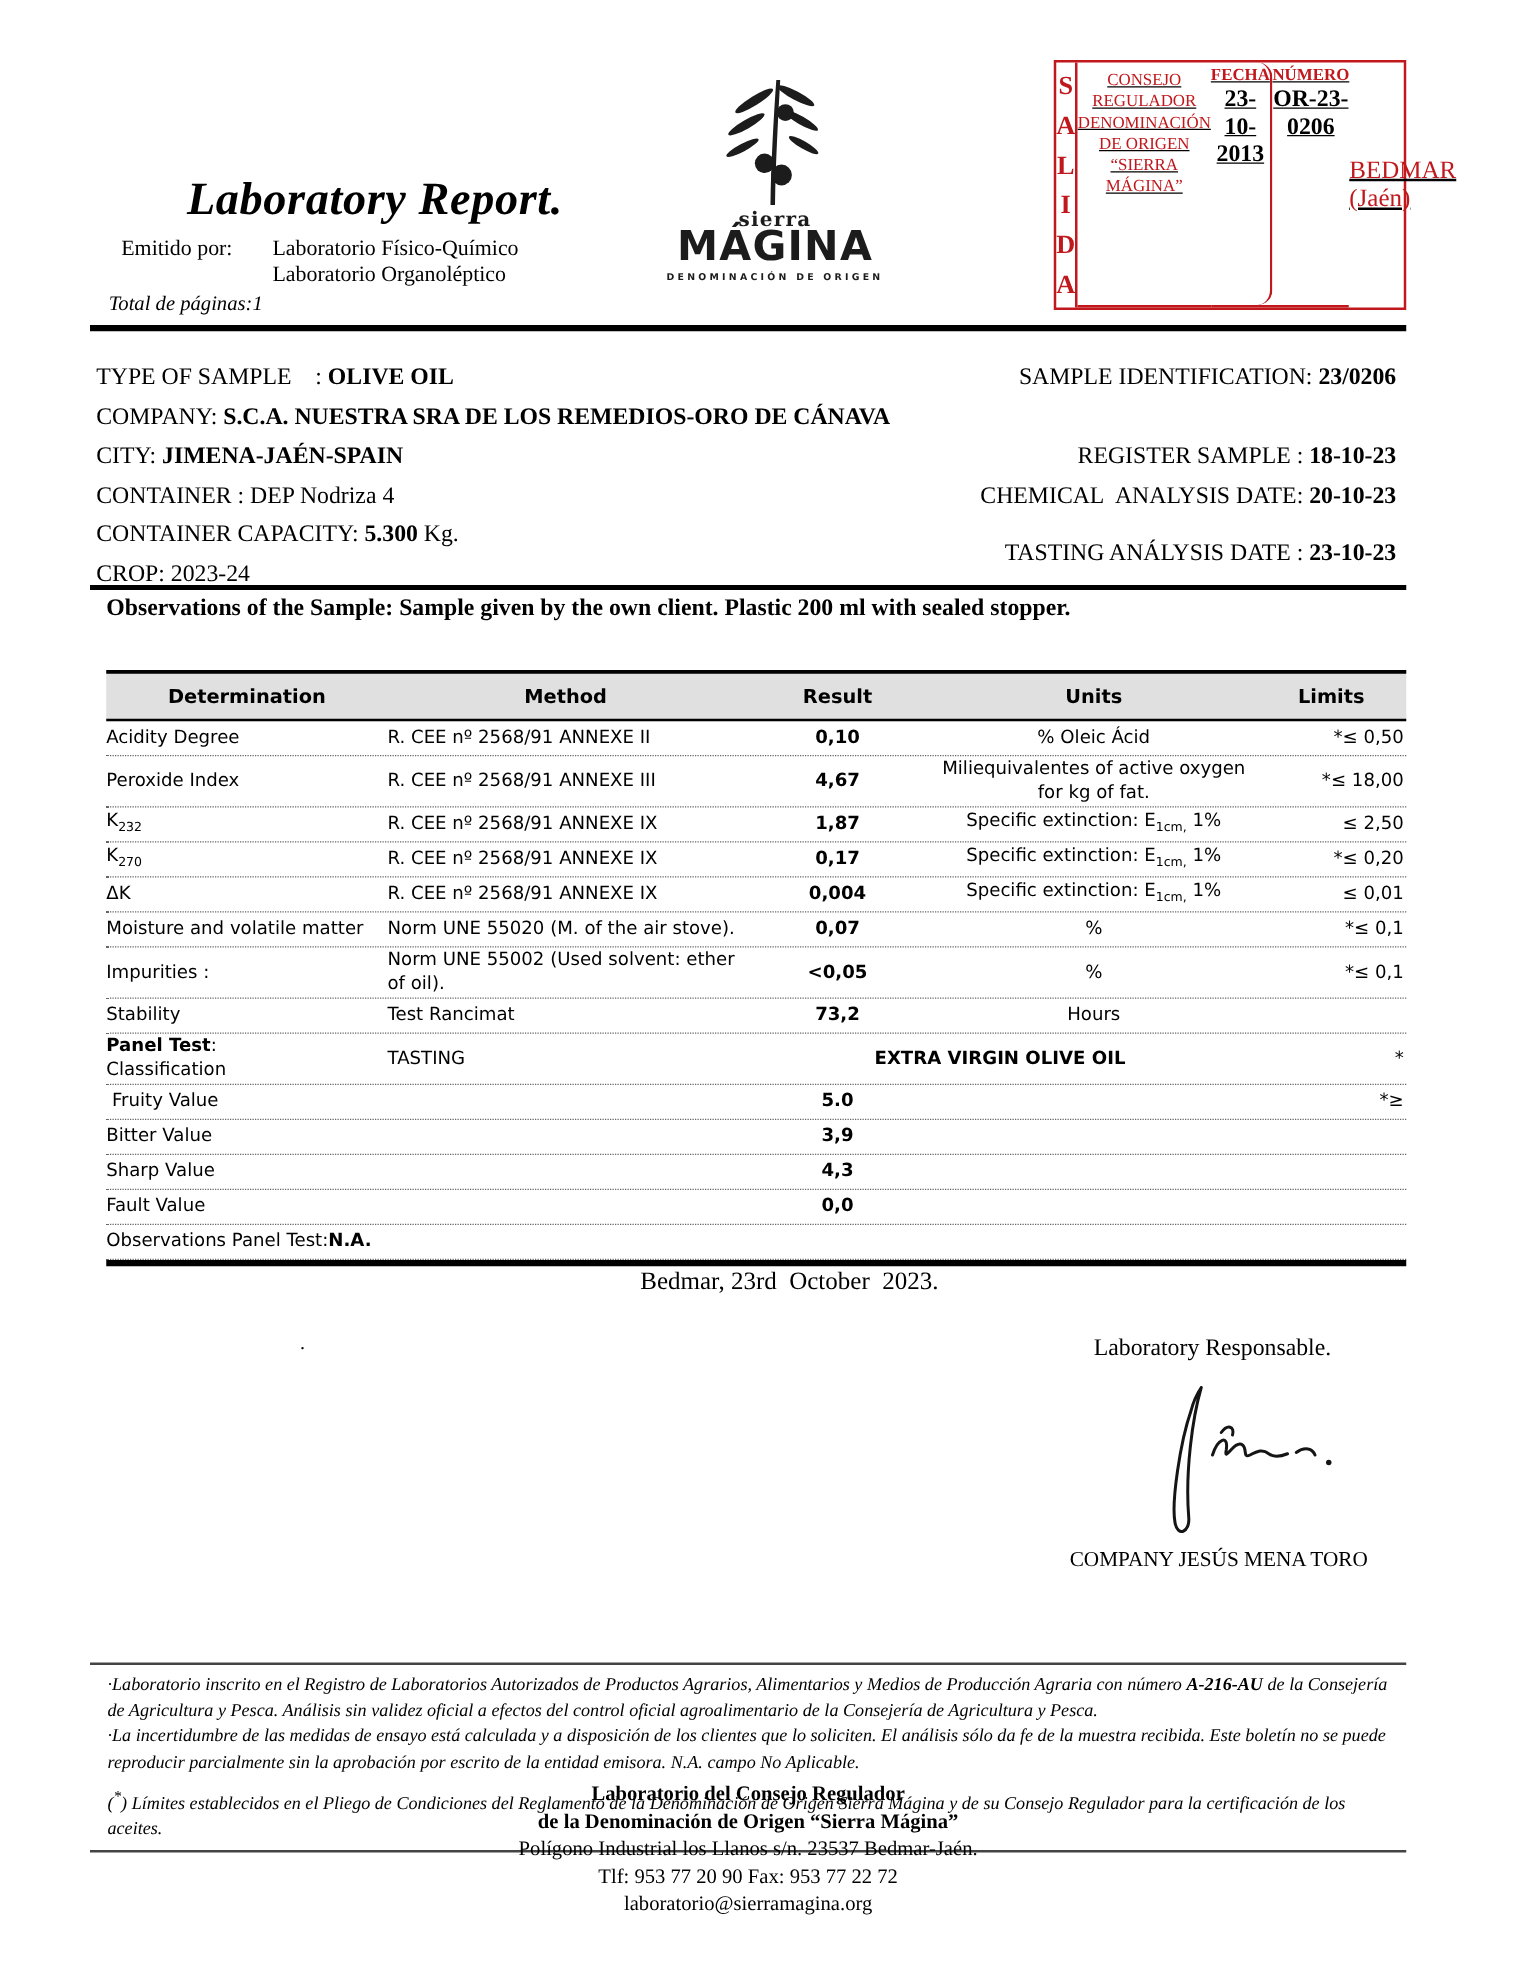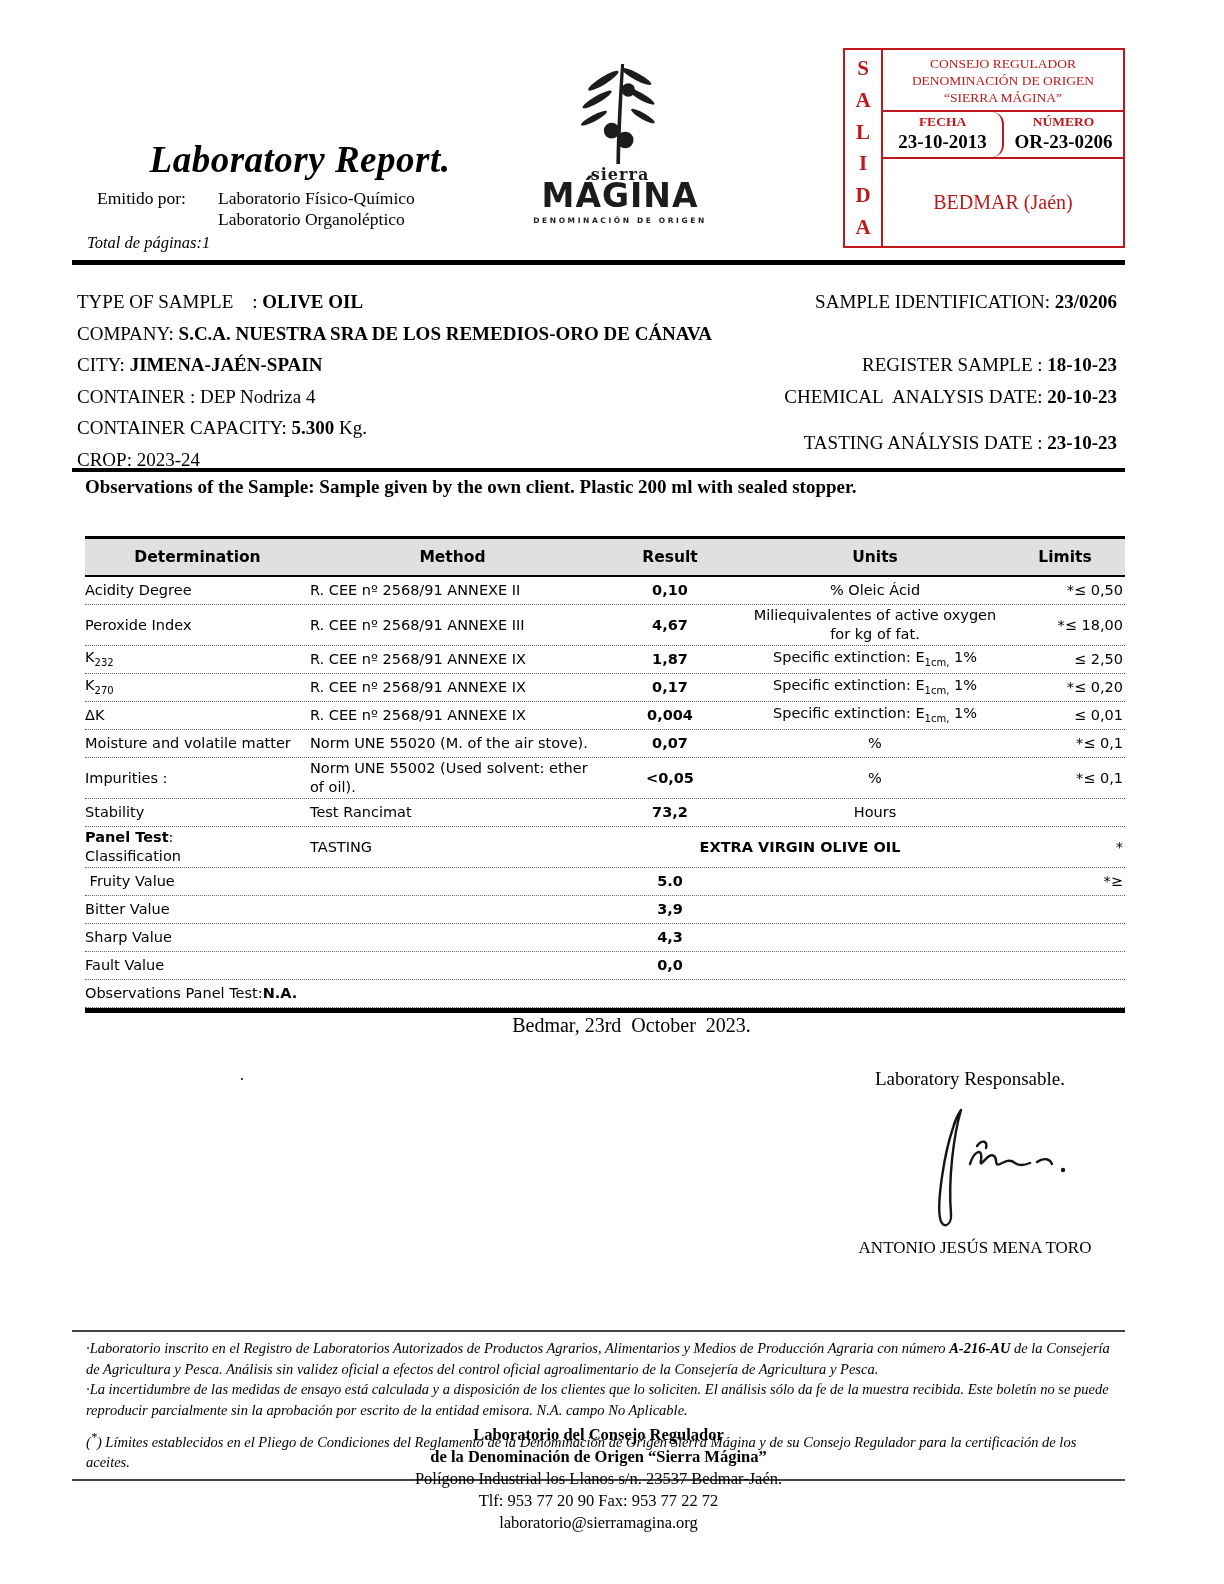--- a/index.html
+++ b/index.html
@@ -16,21 +16,21 @@
 
   .logo{position:absolute;left:520px;top:62px;width:200px;text-align:center;line-height:1;}
   .logo-sierra{font-family:"DejaVu Serif",serif;font-weight:bold;font-size:16px;color:#1c1c1c;letter-spacing:1px;margin-top:-2px;}
   .logo-magina{font-family:"DejaVu Sans",sans-serif;font-weight:bold;font-size:33px;color:#1c1c1c;letter-spacing:1px;margin-top:-4px;}
   .logo-sub{font-family:"DejaVu Sans",sans-serif;font-weight:bold;font-size:7.5px;color:#1c1c1c;letter-spacing:2.6px;margin-top:5px;}
 
   .stamp{position:absolute;left:843px;top:48px;width:282px;height:200px;border:2px solid #c0181c;
          display:flex;box-sizing:border-box;background:#fff;}
   .salida{width:36px;border-right:2px solid #c0181c;display:flex;flex-direction:column;align-items:center;
           justify-content:space-between;padding:8px 0;color:#c0181c;font-weight:bold;font-size:21px;line-height:1;}
-  .stamp-main{flex:1;display:flex;flex-direction:column;}
+  .stamp-main{flex:1;display:flex;flex-direction:row;text-decoration:underline;}
   .stamp-top{border-bottom:2px solid #c0181c;color:#c0181c;text-align:center;font-size:13.5px;line-height:17px;padding:5px 0 4px;}
   .stamp-mid{display:flex;border-bottom:2px solid #c0181c;}
   .stamp-cell{flex:1;text-align:center;padding:2px 0 4px;border-radius:12px;}
   .stamp-cell.first{border-right:2px solid #c0181c;}
   .stamp-cell-label{color:#c0181c;font-weight:bold;font-size:13.5px;}
   .stamp-cell-value{color:#000;font-weight:bold;font-size:19px;margin-top:1px;}
   .stamp-bottom{flex:1;display:flex;align-items:center;justify-content:center;color:#c0181c;font-size:20px;}
 
   .rule-header{position:absolute;left:72px;top:260px;width:1053px;height:5px;background:#000;}
 
@@ -285,21 +285,21 @@
     <g fill="none" stroke="#151515" stroke-width="2.4" stroke-linecap="round">
       <path d="M46 14 C39 38 33 82 36 118 C37 130 27 134 25 122 C22 106 29 58 38 32 C40 24 44 17 46 14"></path>
       <path d="M55 68 c4 -13 13 -17 11 -4 c-2 11 7 -9 13 -4 c4 3 0 11 6 8 c6 -3 10 -5 15 -1 c4 3 10 2 15 0"></path>
       <path d="M62 50 c5 -7 11 -5 9 2"></path>
       <path d="M122 66 c7 -5 13 -3 15 2"></path>
     </g>
     <circle cx="148" cy="74" r="2.2" fill="#151515"></circle>
   </svg>
 </div>
 
-<div class="signer-name">ANTONIO JESÚS MENA TORO</div>
+<div class="signer-name">COMPANY JESÚS MENA TORO</div>
 
 <div class="footnotes">
     <p>·Laboratorio inscrito en el Registro de Laboratorios Autorizados de Productos Agrarios, Alimentarios y Medios de Producción Agraria con número <b>A-216-AU</b> de la Consejería de Agricultura y Pesca. Análisis sin validez oficial a efectos del control oficial agroalimentario de la Consejería de Agricultura y Pesca.</p>
     <p>·La incertidumbre de las medidas de ensayo está calculada y a disposición de los clientes que lo soliciten. El análisis sólo da fe de la muestra recibida. Este boletín no se puede reproducir parcialmente sin la aprobación por escrito de la entidad emisora. N.A. campo No Aplicable.</p>
     <p class="star">(<sup>*</sup>) Límites establecidos en el Pliego de Condiciones del Reglamento de la Denominación de Origen Sierra Mágina y de su Consejo Regulador para la certificación de los aceites.</p>
   </div>
 <div class="footer">
     <div><b>Laboratorio del Consejo Regulador</b></div>
     <div><b>de la Denominación de Origen “Sierra Mágina”</b></div>
     <div>Polígono Industrial los Llanos s/n. 23537 Bedmar-Jaén.</div>

